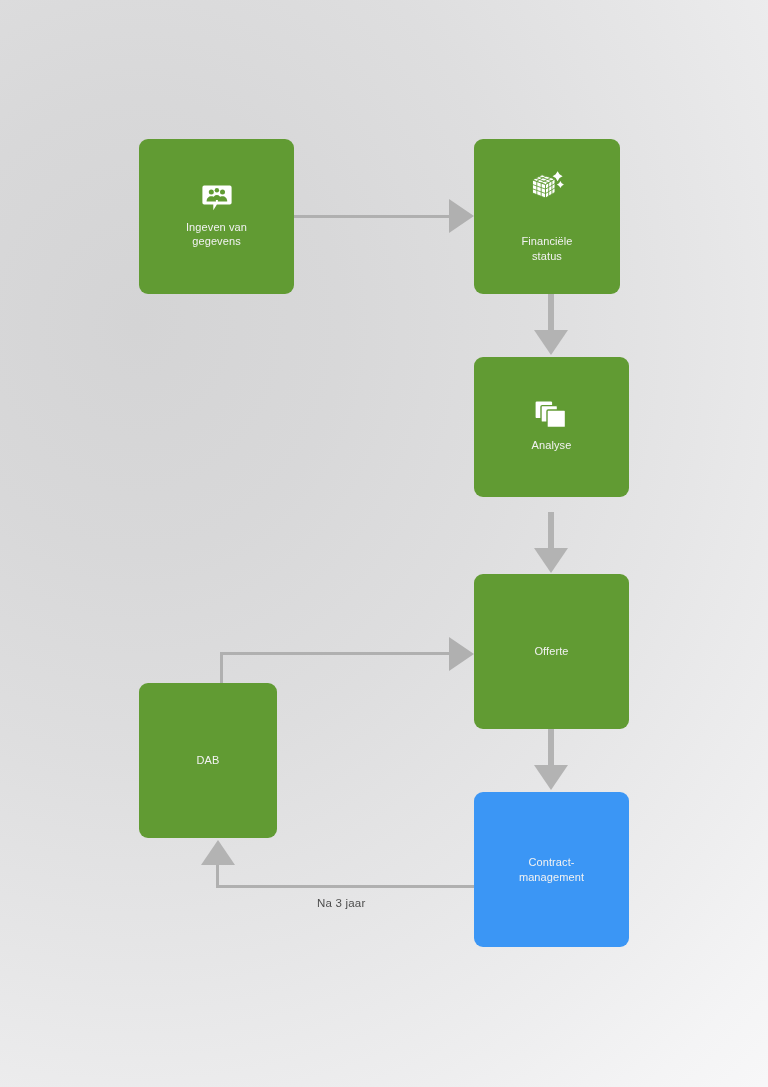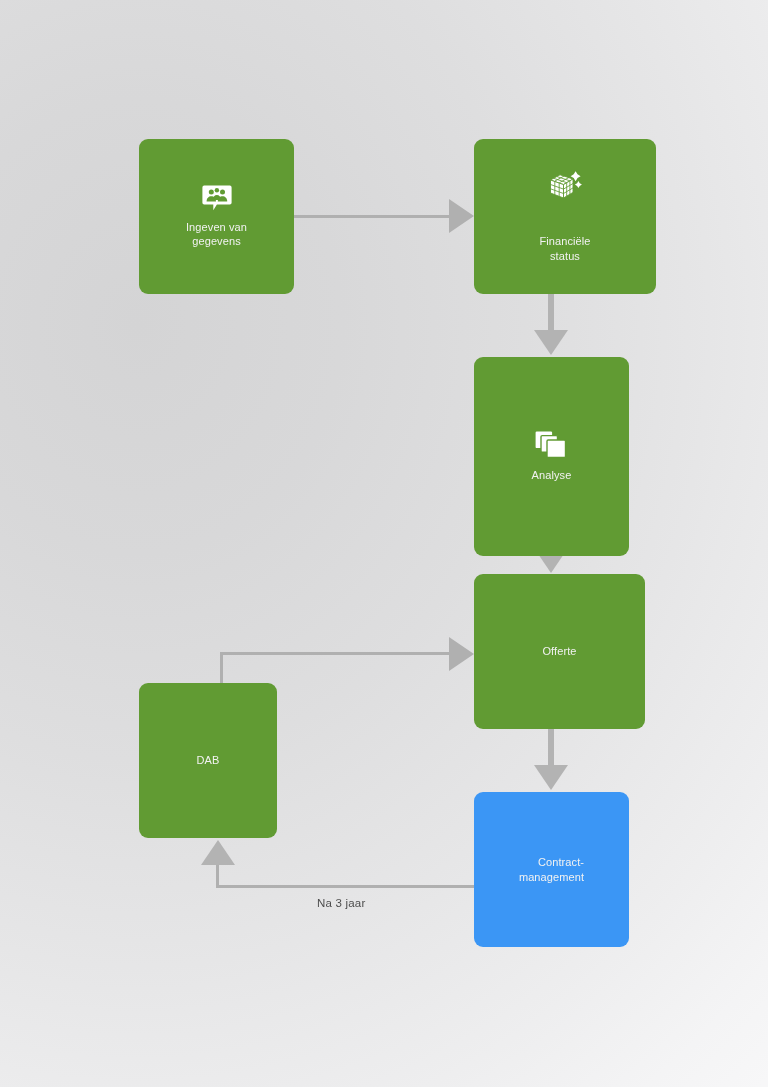--- a/index.html
+++ b/index.html
@@ -51,26 +51,26 @@
     letter-spacing: 0.1px;
     white-space: pre-line;
     color: #f2f2f2;
   }
   .node .icon {
     margin-bottom: 9px;
     display: block;
     line-height: 0;
   }
   .node-green { background: #619b33; }
-  .node-blue  { background: #3b96f5; text-align: right; }
+  .node-blue  { background: #3b96f5; }
 
   #n-ingeven   { left: 139px; top: 139px;  width: 155px; height: 155px; }
-  #n-financiele{ left: 474px; top: 139px;  width: 182px; height: 155px; gap: 23px; }
-  #n-analyse   { left: 474px; top: 357px;  width: 155px; height: 199px; }
-  #n-offerte   { left: 474px; top: 574px;  width: 171px; height: 155px; }
+  #n-financiele{ left: 474px; top: 139px;  width: 146px; height: 155px; gap: 23px; }
+  #n-analyse   { left: 474px; top: 357px;  width: 155px; height: 140px; }
+  #n-offerte   { left: 474px; top: 574px;  width: 155px; height: 155px; }
   #n-dab       { left: 139px; top: 683px;  width: 138px; height: 155px; }
   #n-contract  { left: 474px; top: 792px;  width: 155px; height: 155px; }
 
   
   .conn { position: absolute; background: #b0b0b0; z-index: 2; }
   .conn-h { height: 3px; }
   .conn-v { width: 3px; }
   .conn-vt { width: 6px; background: #b3b3b3; }
 
   .arrow { position: absolute; width: 0; height: 0; z-index: 3; }

